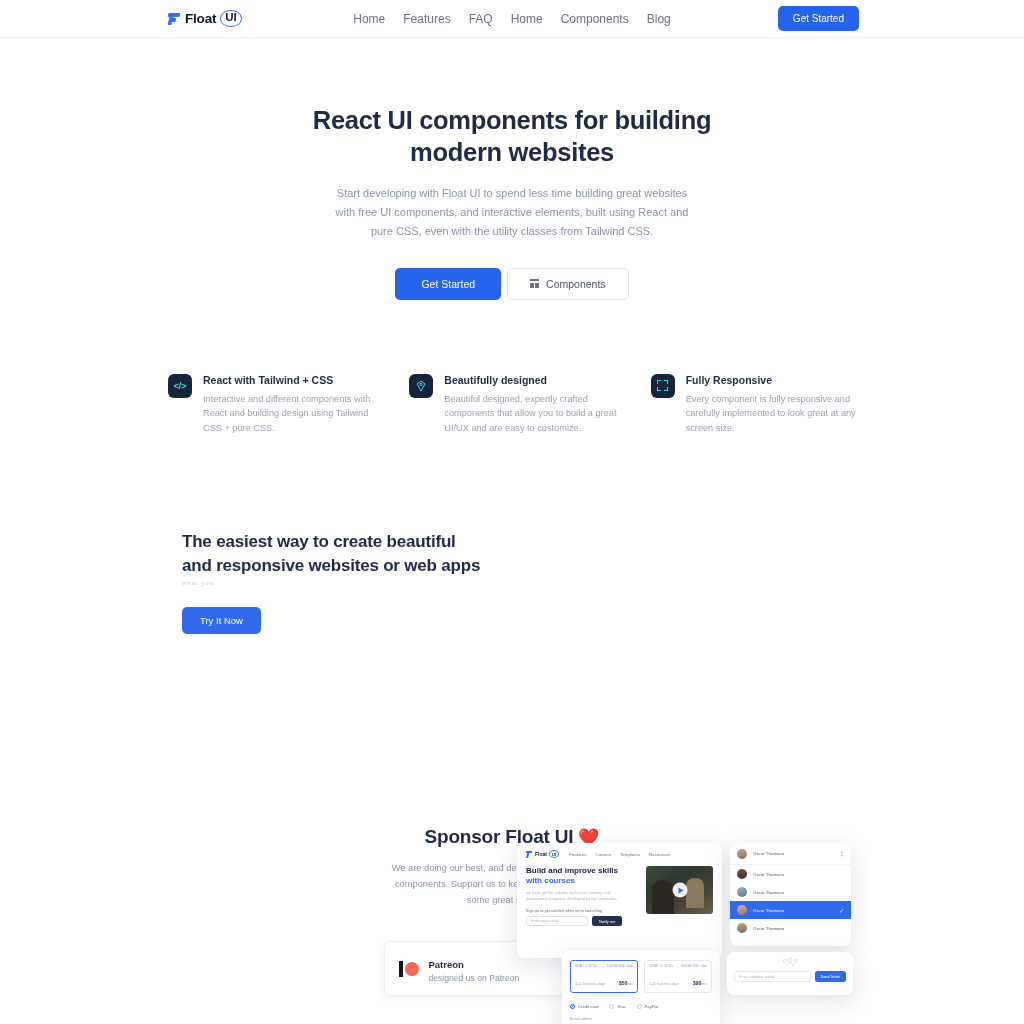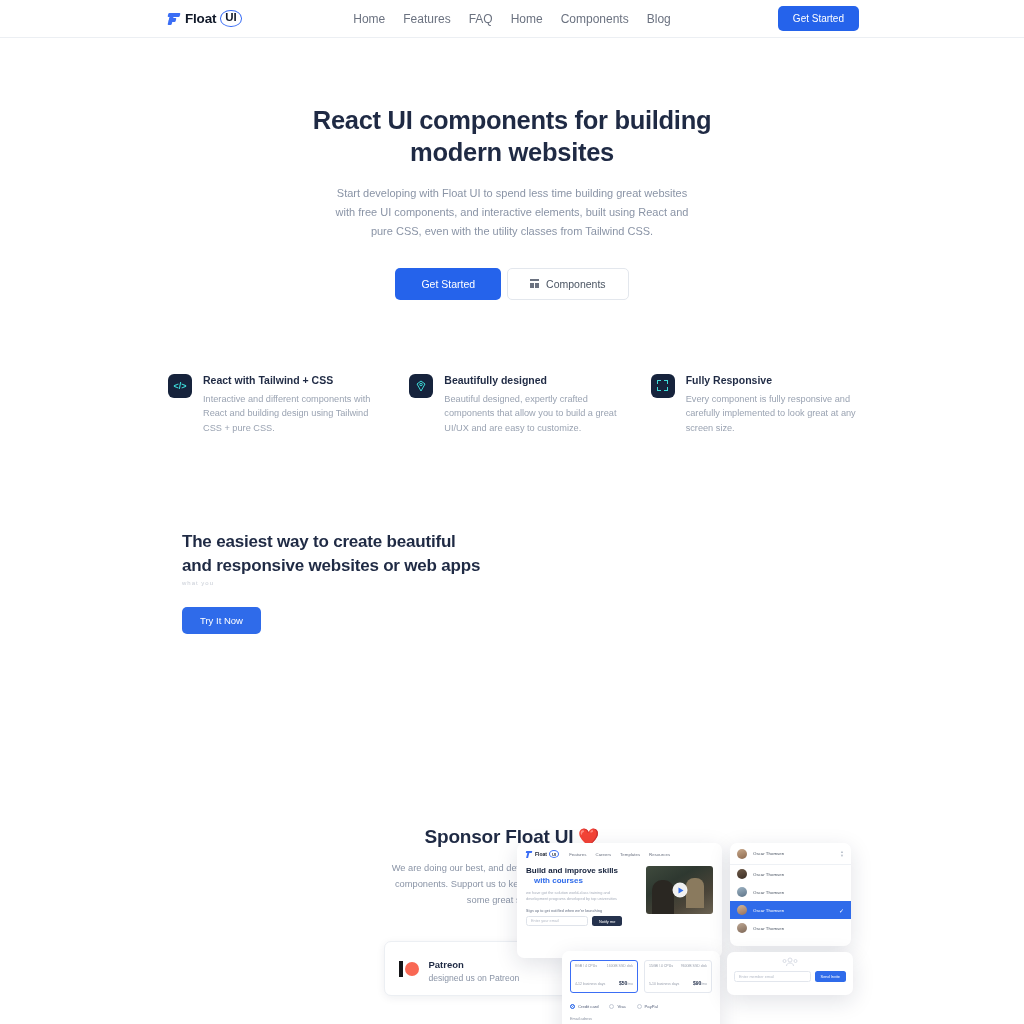--- a/index.html
+++ b/index.html
@@ -152,21 +152,21 @@
   .mockA-logo .lm i{position:absolute;background:#3b6ef5;}
   .mockA-logo .lm i:nth-child(1){left:0;top:0;width:6px;height:2px;transform:skewX(-14deg);}
   .mockA-logo .lm i:nth-child(2){left:0.5px;top:0;width:2px;height:6.5px;transform:skewX(-14deg);}
   .mockA-logo .lt{font-size:5px;font-weight:bold;color:#101828;}
   .mockA-logo .lu{font-size:4.2px;font-weight:bold;border:0.8px solid #3b6ef5;border-radius:50%;padding:0.5px 2px;}
   .mockA-links{display:flex;gap:9px;}
   .mockA-links span{font-size:4.4px;color:#6b7280;}
   .mockA-body{display:flex;padding:8px 9px 0 9px;gap:24px;}
   .mockA-left{width:104px;}
   .mockA-h{font-size:8px;font-weight:bold;color:#14203a;line-height:1.25;}
-  .mockA-h2{font-size:8px;font-weight:bold;color:#2f6bea;line-height:1.25;margin-left:8px;}
+  .mockA-h2{font-size:8px;font-weight:bold;color:#2f6bea;line-height:1.25;}
   .mockA-p{font-size:3.9px;color:#a9b0bd;line-height:1.55;margin-top:4px;}
   .mockA-label{font-size:3.6px;color:#8b93a2;margin-top:7px;font-weight:bold;}
   .mockA-form{display:flex;gap:4px;margin-top:3px;}
   .mockA-input{flex:1;border:0.7px solid #dfe3ea;border-radius:2.5px;height:10px;
                font-size:3.8px;color:#b6bcc8;display:flex;align-items:center;padding-left:4px;}
   .mockA-btn{background:#25324d;color:#fff;font-size:3.9px;border-radius:2.5px;
              height:10px;display:flex;align-items:center;padding:0 7px;}
   .mockA-video{width:72px;height:48px;border-radius:3px;position:relative;overflow:hidden;
                background:linear-gradient(150deg,#3f4a3d 0%,#2e3830 35%,#4a4438 70%,#6b6352 100%);}
   .mockA-video::before{content:"";position:absolute;left:6px;top:14px;width:22px;height:34px;

